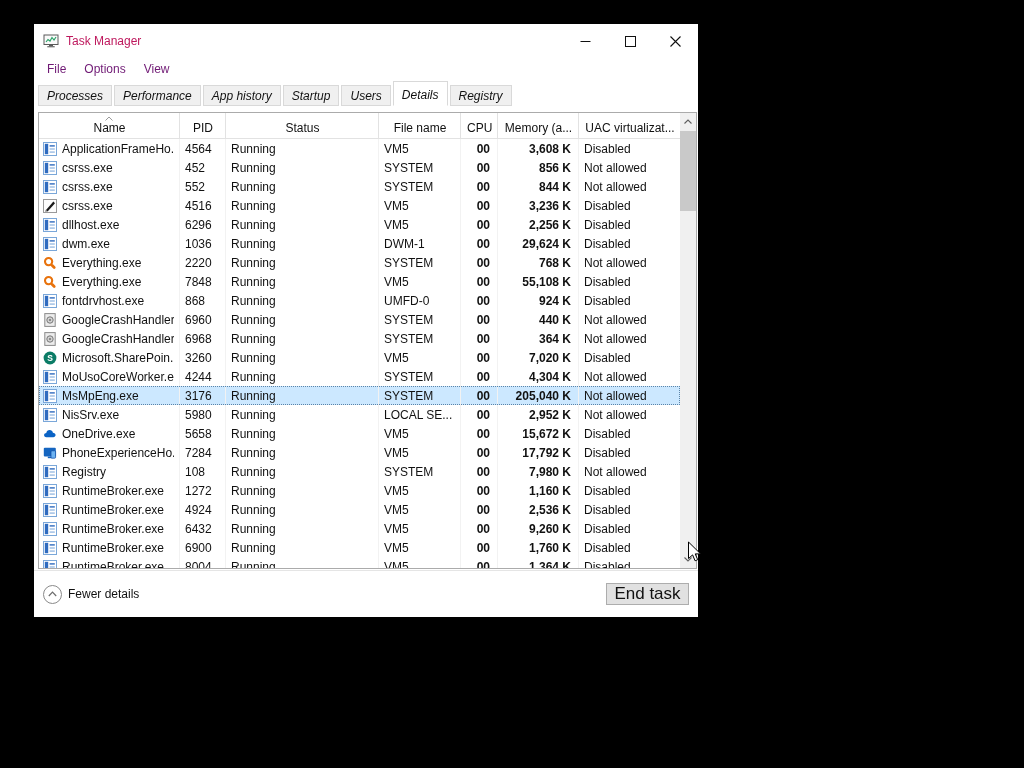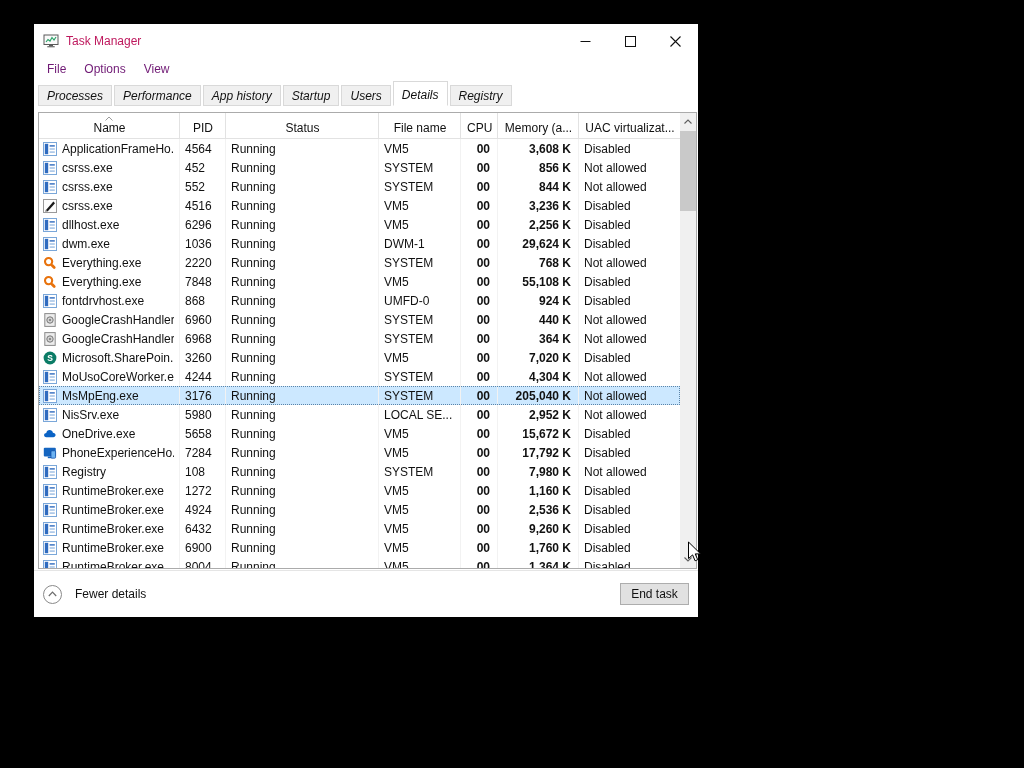--- a/index.html
+++ b/index.html
@@ -64,25 +64,25 @@
   .scrollbar { flex:0 0 16px; background:#f0f0f0; position:relative; }
   .sb-arrow { position:absolute; left:0; width:16px; height:17px; display:flex;
               align-items:center; justify-content:center; background:#f0f0f0; }
   .sb-up { top:0; }
   .sb-down { bottom:0; }
   .sb-thumb { position:absolute; left:0; top:18px; width:16px; height:80px; background:#c9c9c9; }
 
   
   .footer { position:absolute; left:0; bottom:0; width:100%; height:47px; background:#fff;
             border-top:1px solid #e5e5e5; display:flex; align-items:center; padding:0 9px; }
-  .fewer { display:flex; align-items:center; gap:13px; }
+  .fewer { display:flex; align-items:center; gap:6px; }
   .circle-chev { width:19px; height:19px; border:1px solid #8a8a8a; border-radius:50%;
                  display:flex; align-items:center; justify-content:center; }
-  .end-task { margin-left:auto; width:69px; height:22px; background:#e1e1e1;
-              border:1px solid #adadad; font-size:12px; font-family:"Liberation Sans",sans-serif;
+  .end-task { margin-left:auto; width:83px; height:22px; background:#e1e1e1;
+              border:1px solid #adadad; font-size:17px; font-family:"Liberation Sans",sans-serif;
               color:#111; display:flex; align-items:center; justify-content:center; }
 
   
   .cursor { position:absolute; left:687px; top:541px; pointer-events:none; }
 </style>
 </head>
 <body>
 
 <div class="stage">
   <div class="window">

